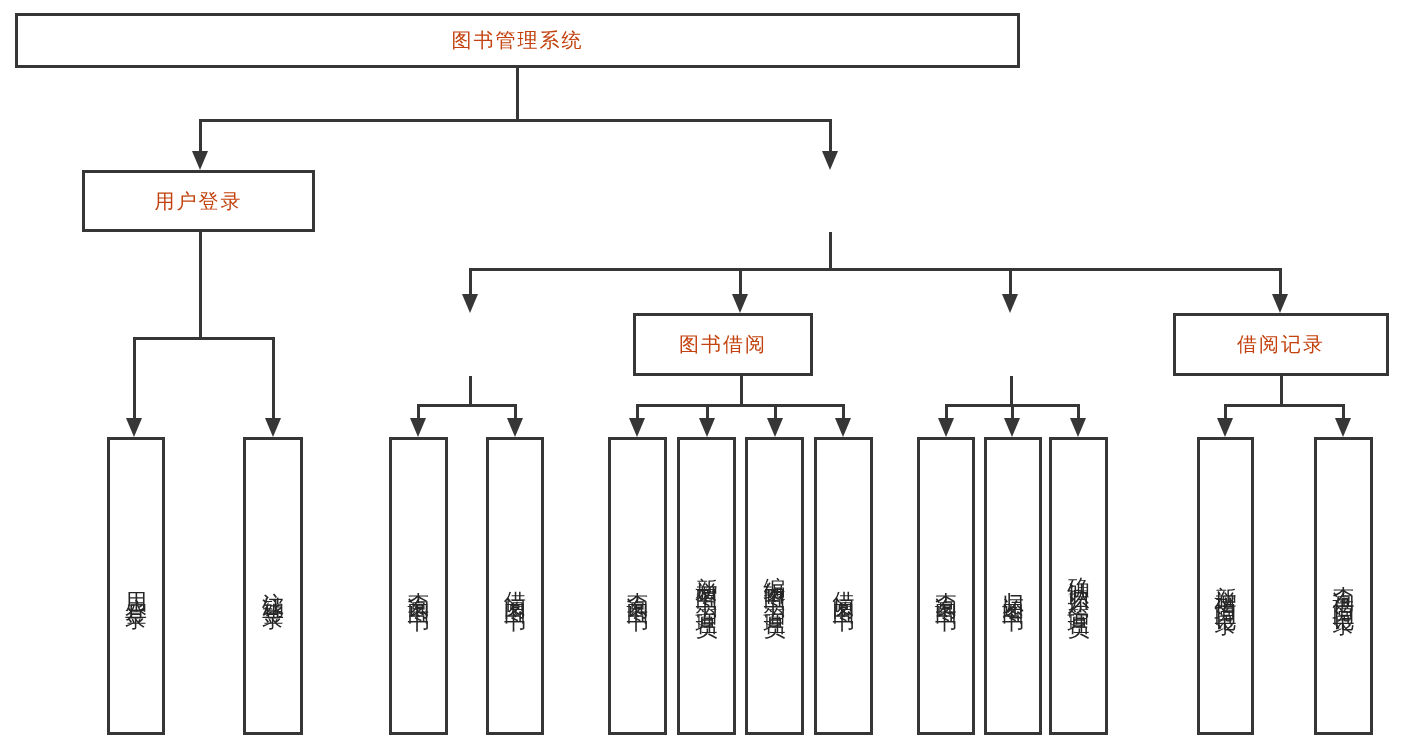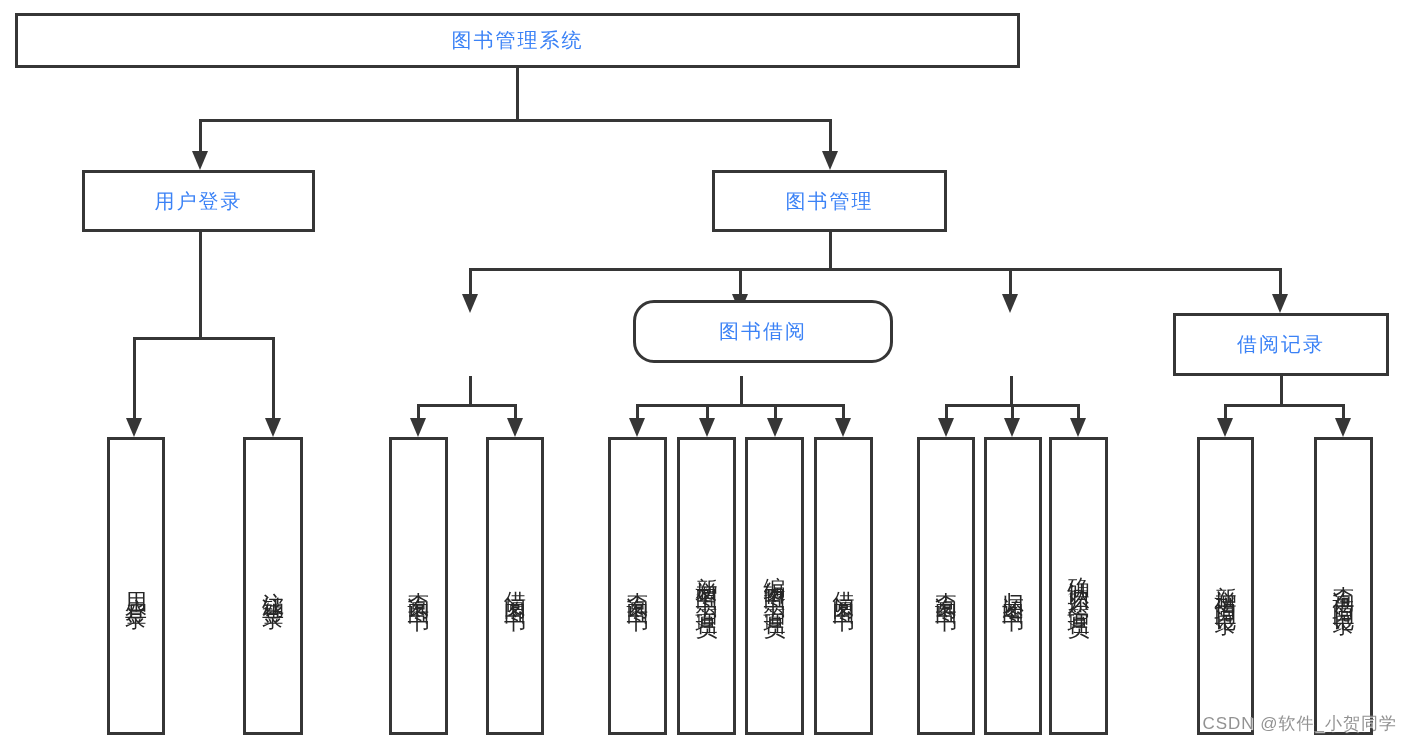--- a/index.html
+++ b/index.html
@@ -5,21 +5,21 @@
   html,body { margin:0; padding:0; background:#ffffff; }
   .canvas {
     position:relative; width:1405px; height:747px; background:#ffffff;
     font-family:"Liberation Sans", sans-serif; overflow:hidden;
   }
   .box {
     position:absolute; box-sizing:border-box;
     border:3px solid #363636; background:#ffffff;
     display:flex; align-items:center; justify-content:center;
   }
-  .hlbl { font-size:20px; color:#3b82f6; letter-spacing:2px; white-space:nowrap; }
+  .hlbl { font-size:20px; color:#c2410c; letter-spacing:2px; white-space:nowrap; }
   .vlbl {
     writing-mode:vertical-rl; text-orientation:mixed;
     font-size:22px; color:#262626; letter-spacing:6px; line-height:1.1;
   }
   .hl { position:absolute; height:3px; background:#363636; }
   .vl { position:absolute; width:3px;  background:#363636; }
   .ah {
     position:absolute; width:0; height:0;
     border-left:8px solid transparent; border-right:8px solid transparent;
     border-top:19px solid #363636;
@@ -43,43 +43,40 @@
   <div class="vl" style="left:516px; top:68px;  height:52px;"></div>
   <div class="hl" style="left:199px; top:119px; width:633px;"></div>
   <div class="vl" style="left:199px; top:119px; height:34px;"></div>
   <div class="ah" style="left:192px; top:151px;"></div>
   <div class="vl" style="left:829px; top:119px; height:34px;"></div>
   <div class="ah" style="left:822px; top:151px;"></div>
 
   <div class="box" style="left:82px; top:170px; width:233px; height:62px;">
     <span class="hlbl">用户登录</span>
   </div>
-  <div class="box" style="left:712px; top:170px; width:235px; height:62px;">
-    <span class="hlbl">图书管理</span>
-  </div>
 
   <div class="vl" style="left:199px; top:232px; height:106px;"></div>
   <div class="hl" style="left:133px; top:337px; width:142px;"></div>
   <div class="vl" style="left:133px; top:337px; height:82px;"></div>
   <div class="ah" style="left:126px; top:418px;"></div>
   <div class="vl" style="left:272px; top:337px; height:82px;"></div>
   <div class="ah" style="left:265px; top:418px;"></div>
 
   <div class="vl" style="left:829px;  top:232px; height:38px;"></div>
   <div class="hl" style="left:469px;  top:268px; width:813px;"></div>
   <div class="vl" style="left:469px;  top:268px; height:28px;"></div>
   <div class="ah" style="left:462px;  top:294px;"></div>
   <div class="vl" style="left:739px;  top:268px; height:28px;"></div>
   <div class="ah" style="left:732px;  top:294px;"></div>
   <div class="vl" style="left:1009px; top:268px; height:28px;"></div>
   <div class="ah" style="left:1002px; top:294px;"></div>
   <div class="vl" style="left:1279px; top:268px; height:28px;"></div>
   <div class="ah" style="left:1272px; top:294px;"></div>
 
-  <div class="box" style="left:633px; top:300px; width:260px; height:63px;border-radius:21px;">
+  <div class="box" style="left:633px; top:313px; width:180px; height:63px;">
     <span class="hlbl">图书借阅</span>
   </div>
   <div class="box" style="left:1173px; top:313px; width:216px; height:63px;">
     <span class="hlbl">借阅记录</span>
   </div>
 
   <div class="vl" style="left:469px; top:376px; height:30px;"></div>
   <div class="hl" style="left:417px; top:404px; width:100px;"></div>
   <div class="vl" style="left:417px; top:404px; height:16px;"></div>
   <div class="ah" style="left:410px; top:418px;"></div>
@@ -150,15 +147,14 @@
     <span class="vlbl">确认归还（管理员）</span>
   </div>
 
   <div class="box leaf" style="left:1197px; top:437px; width:57px; height:298px;">
     <span class="vlbl">新增借阅记录</span>
   </div>
   <div class="box leaf" style="left:1314px; top:437px; width:59px; height:298px;">
     <span class="vlbl">查询借阅记录</span>
   </div>
 
-  <div class="wm">CSDN @软件_小贺同学</div>
 
 </div>
 
 </body></html>

